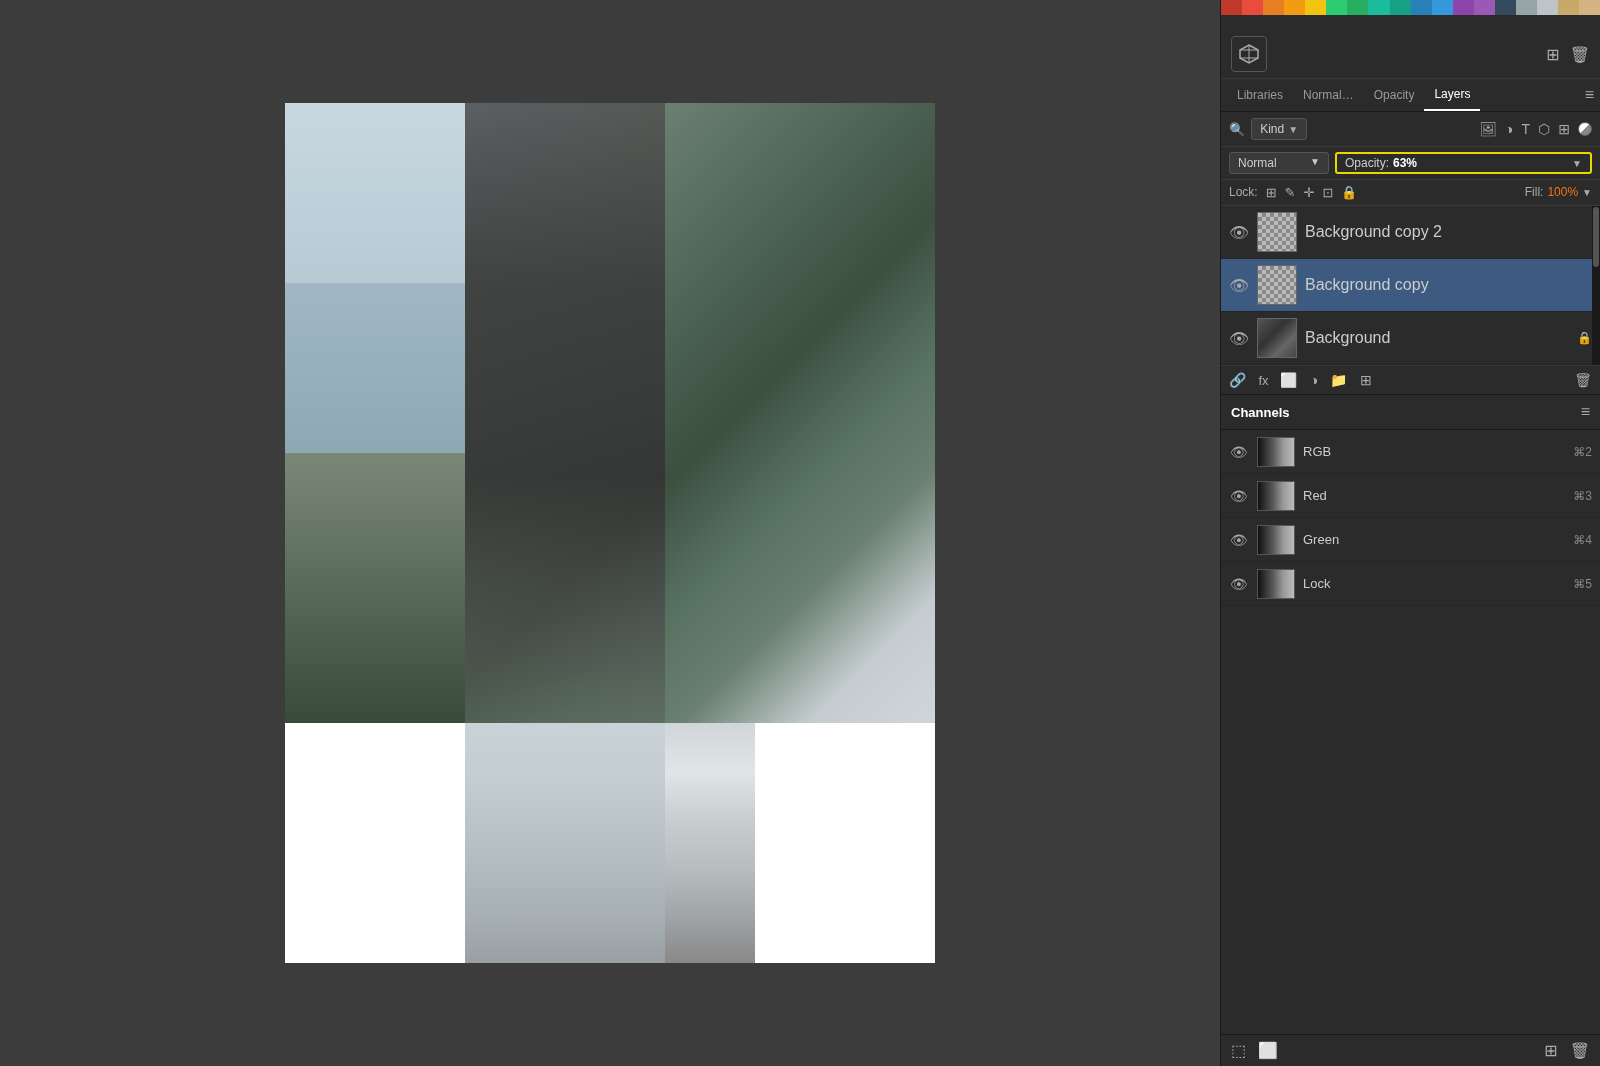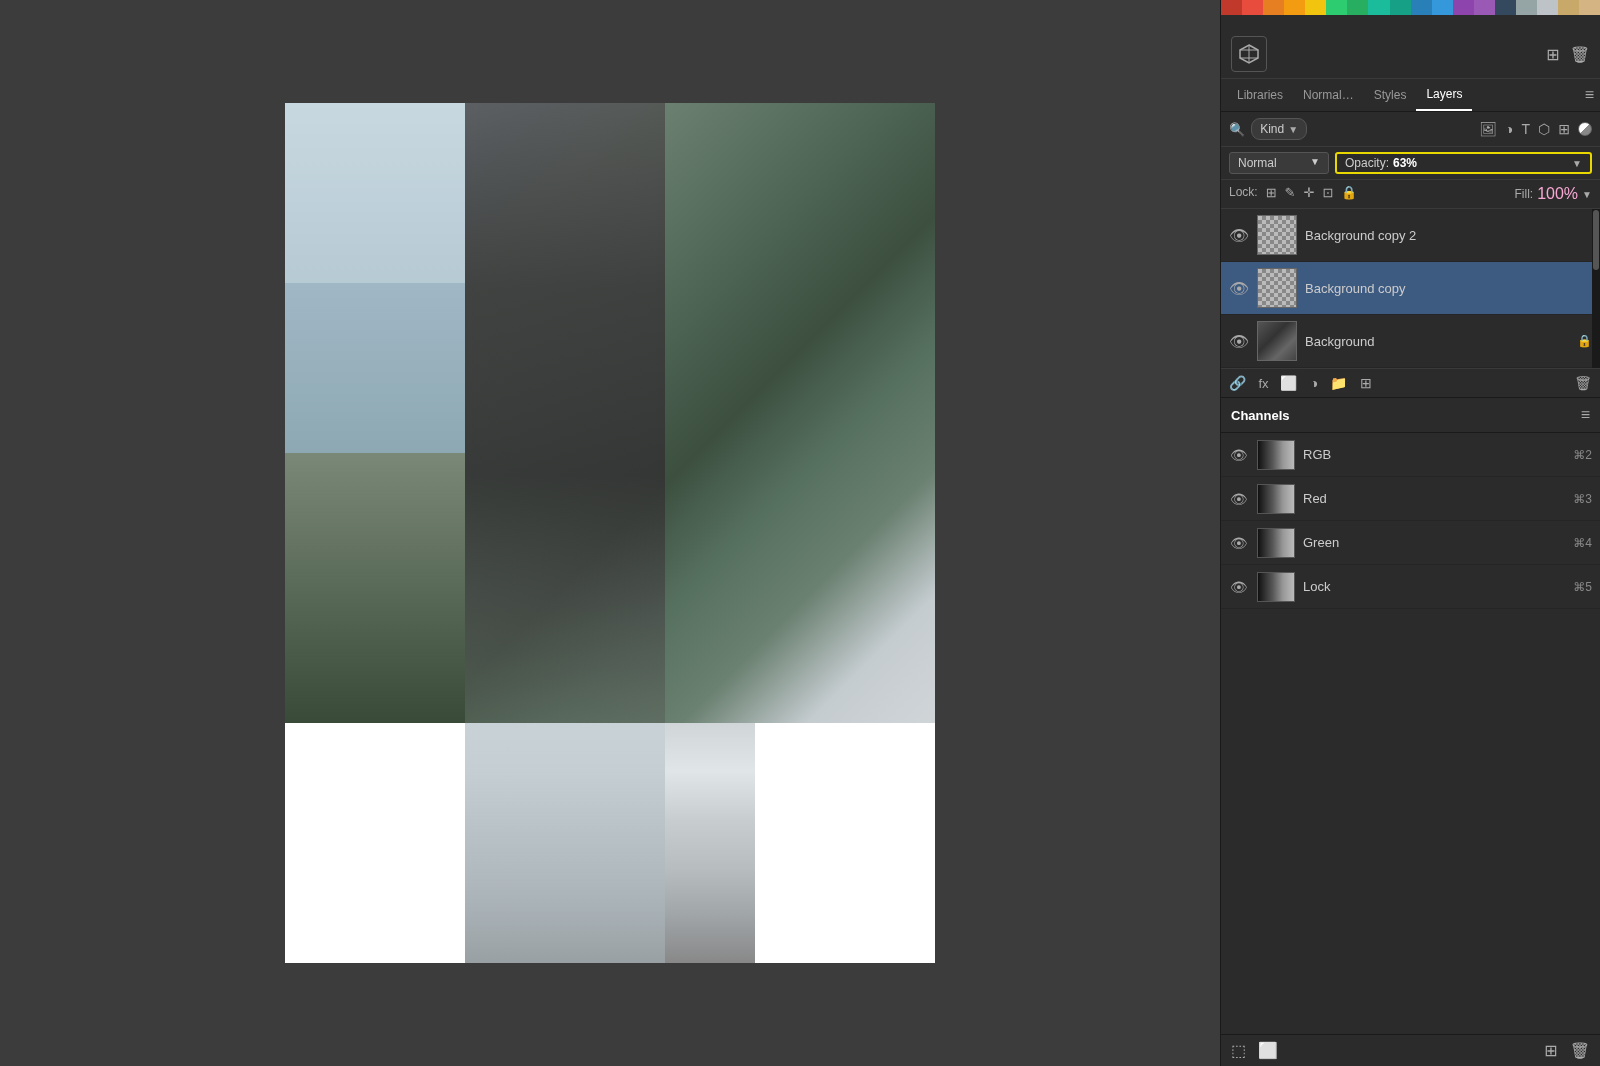--- a/index.html
+++ b/index.html
@@ -177,21 +177,21 @@
       padding: 6px 8px;
       gap: 6px;
       border-bottom: 1px solid #3a3a3a;
     }
 
     .kind-dropdown {
       display: flex;
       align-items: center;
       background: #3a3a3a;
       border: 1px solid #555;
-      border-radius: 9px;
+      border-radius: 3px;
       padding: 3px 8px;
       gap: 4px;
       color: #ccc;
       font-size: 12px;
     }
 
     .filter-icons {
       display: flex; gap: 8px; align-items: center; margin-left: auto;
     }
 
@@ -250,21 +250,21 @@
       padding: 5px 8px;
       gap: 8px;
       border-bottom: 1px solid #3a3a3a;
     }
 
     .lock-label { color: #aaa; font-size: 12px; }
     .lock-icons { display: flex; gap: 8px; }
     .lock-icon { color: #aaa; font-size: 13px; cursor: pointer; }
     .fill-section { margin-left: auto; display: flex; align-items: center; gap: 4px; }
     .fill-label { color: #aaa; font-size: 12px; }
-    .fill-value { color: #f9a8d4; font-size: 16px; }
+    .fill-value { color: #f97316; font-size: 12px; }
     .fill-chevron { color: #aaa; font-size: 10px; }
 
     
     .layer-item {
       display: flex;
       align-items: center;
       padding: 6px 8px;
       gap: 8px;
       cursor: pointer;
       border-bottom: 1px solid #252525;
@@ -291,21 +291,21 @@
         repeating-conic-gradient(#888 0% 25%, #bbb 0% 50%) 0 0 / 8px 8px;
       width: 100%; height: 100%;
     }
 
     .layer-thumb-img {
       width: 100%; height: 100%;
       background: linear-gradient(135deg, #555 0%, #333 40%, #666 70%, #444 100%);
     }
 
     .layer-name {
-      color: #ccc; font-size: 13px; flex: 1;
+      color: #ccc; font-size: 16px; flex: 1;
     }
 
     .layer-lock { color: #aaa; font-size: 12px; }
 
     
     .layer-actions {
       display: flex;
       align-items: center;
       padding: 6px 8px;
       gap: 12px;
@@ -448,21 +448,21 @@
     </div>
     <div class="top-right-icons">
       <span style="color:#aaa;font-size:16px;">⊞</span>
       <span style="color:#aaa;font-size:16px;">🗑</span>
     </div>
   </div>
 
   <div class="panel-tabs">
     <div class="panel-tab">Libraries</div>
     <div class="panel-tab">Normal…</div>
-    <div class="panel-tab">Styles</div>
+    <div class="panel-tab">Opacity</div>
     <div class="panel-tab active">Layers</div>
     <div class="panel-tab-menu">≡</div>
   </div>
 
   <div class="filter-row">
     <span style="color:#aaa;font-size:13px;">🔍</span>
     <div class="kind-dropdown">
       <span>Kind</span>
       <span style="color:#aaa;font-size:10px;">▼</span>
     </div>

